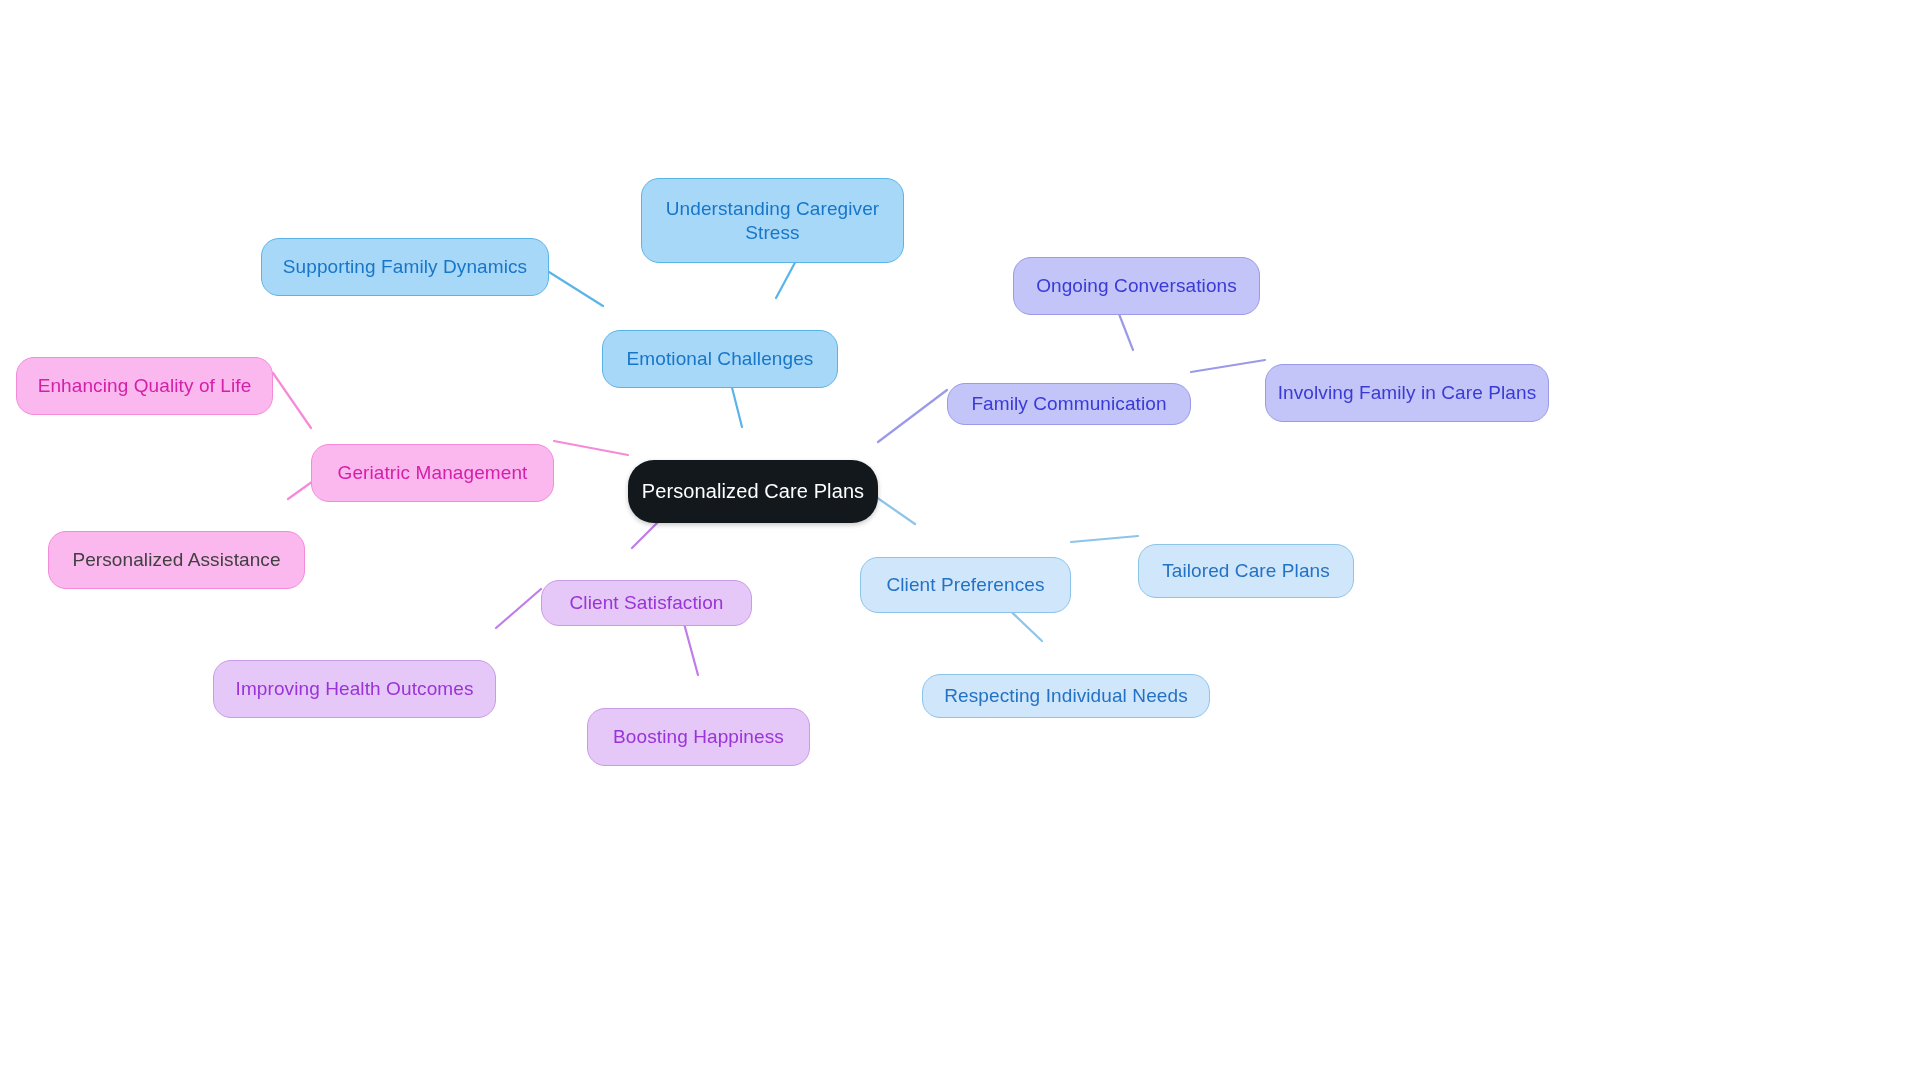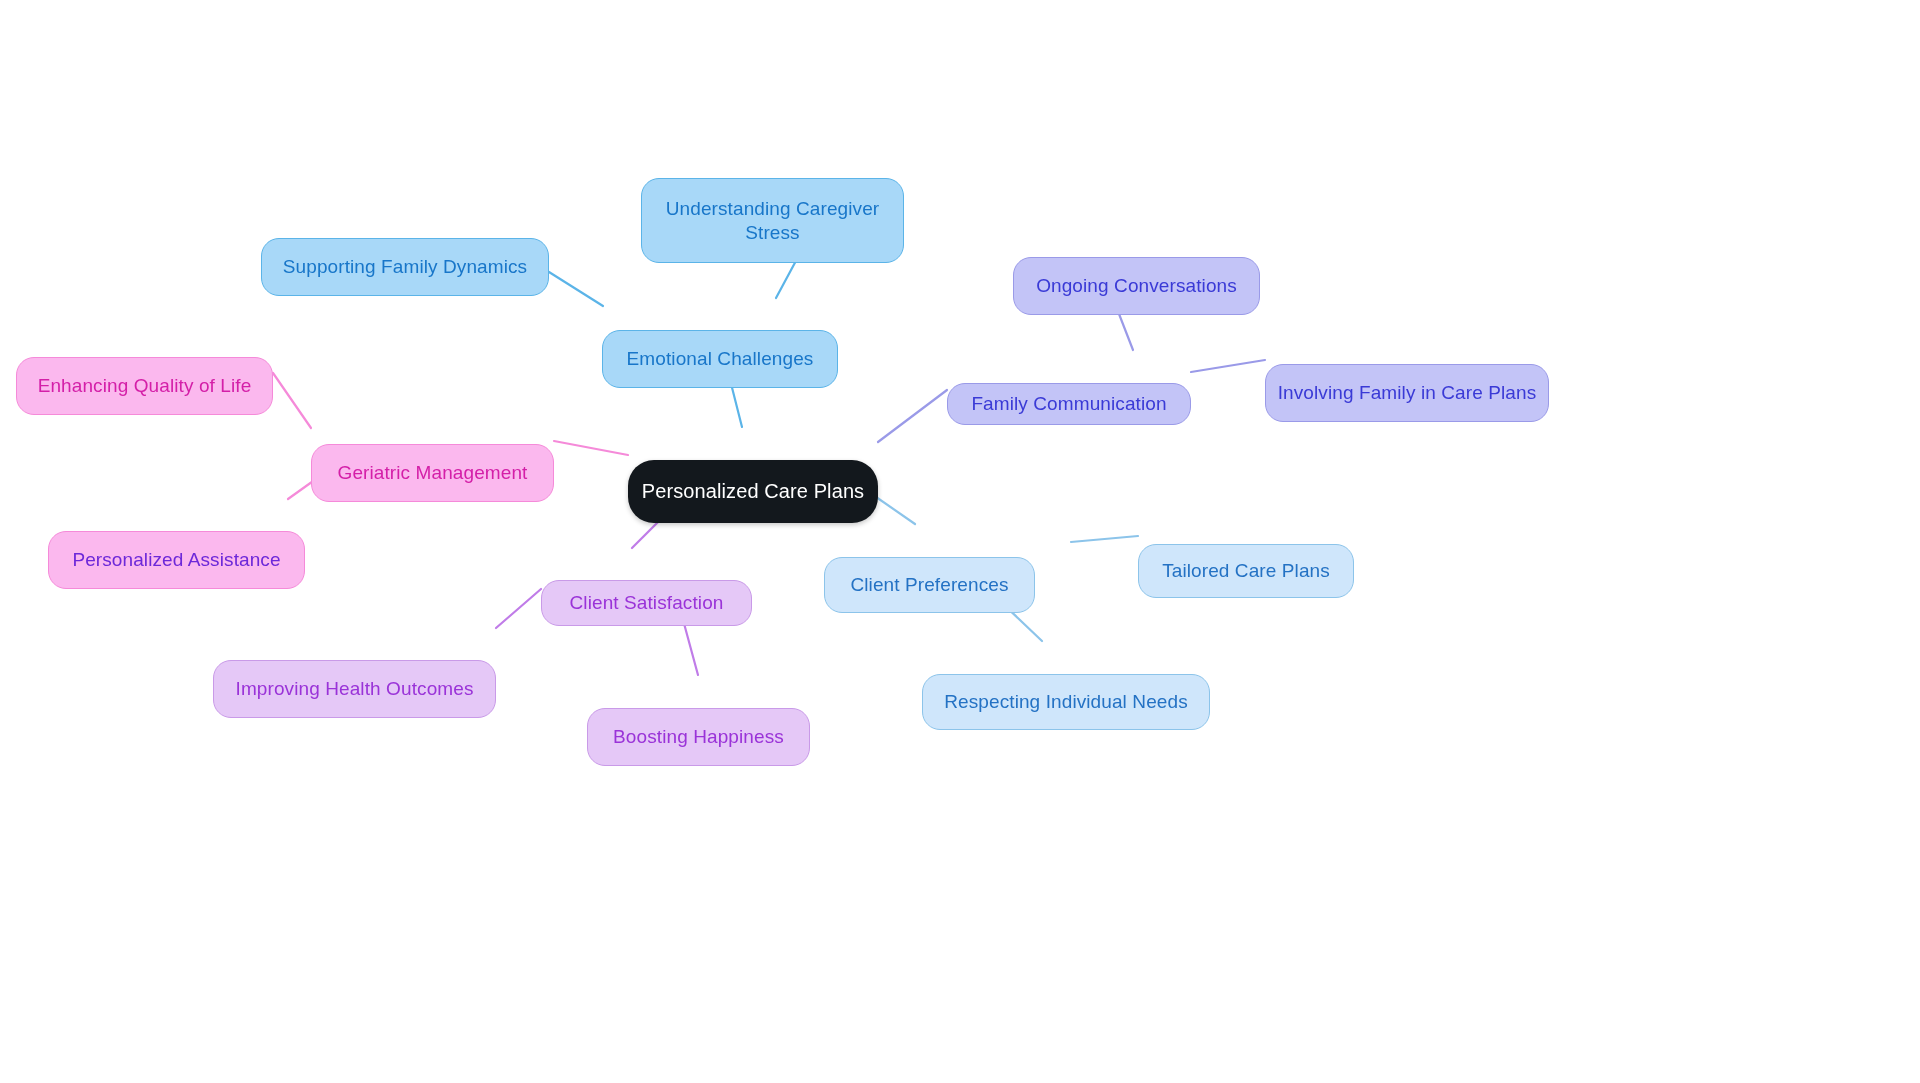--- a/index.html
+++ b/index.html
@@ -69,21 +69,21 @@
       <div class="node root" style="left: 628px; top: 427px; width: 250px; height: 63px; background: rgb(19, 24, 29); color: rgb(255, 255, 255); font-size: 20px;">Personalized Care Plans</div>
       <div class="node" style="left: 641px; top: 145px; width: 263px; height: 85px; background: rgb(168, 216, 248); border-color: rgb(91, 180, 232); color: rgb(24, 118, 201); font-size: 19px;">Understanding Caregiver
 Stress</div>
       <div class="node" style="left: 261px; top: 205px; width: 288px; height: 58px; background: rgb(168, 216, 248); border-color: rgb(91, 180, 232); color: rgb(24, 118, 201); font-size: 19px;">Supporting Family Dynamics</div>
       <div class="node" style="left: 602px; top: 297px; width: 236px; height: 58px; background: rgb(168, 216, 248); border-color: rgb(91, 180, 232); color: rgb(24, 118, 201); font-size: 19px;">Emotional Challenges</div>
       <div class="node" style="left: 1013px; top: 224px; width: 247px; height: 58px; background: rgb(195, 196, 247); border-color: rgb(154, 154, 232); color: rgb(58, 58, 214); font-size: 19px;">Ongoing Conversations</div>
       <div class="node" style="left: 947px; top: 350px; width: 244px; height: 42px; background: rgb(195, 196, 247); border-color: rgb(154, 154, 232); color: rgb(58, 58, 214); font-size: 19px;">Family Communication</div>
       <div class="node" style="left: 1265px; top: 331px; width: 284px; height: 58px; background: rgb(195, 196, 247); border-color: rgb(154, 154, 232); color: rgb(58, 58, 214); font-size: 19px;">Involving Family in Care Plans</div>
       <div class="node" style="left: 16px; top: 324px; width: 257px; height: 58px; background: rgb(251, 184, 238); border-color: rgb(245, 138, 217); color: rgb(212, 31, 168); font-size: 19px;">Enhancing Quality of Life</div>
       <div class="node" style="left: 311px; top: 411px; width: 243px; height: 58px; background: rgb(251, 184, 238); border-color: rgb(245, 138, 217); color: rgb(212, 31, 168); font-size: 19px;">Geriatric Management</div>
-      <div class="node" style="left: 48px; top: 498px; width: 257px; height: 58px; background: rgb(251, 184, 238); border-color: rgb(245, 138, 217); color: #6d28d9; font-size: 19px;">Personalized Assistance</div>
+      <div class="node" style="left: 48px; top: 498px; width: 257px; height: 58px; background: rgb(251, 184, 238); border-color: rgb(245, 138, 217); color: #404040; font-size: 19px;">Personalized Assistance</div>
       <div class="node" style="left: 541px; top: 547px; width: 211px; height: 46px; background: rgb(229, 200, 247); border-color: rgb(201, 154, 232); color: rgb(154, 51, 216); font-size: 19px;">Client Satisfaction</div>
       <div class="node" style="left: 213px; top: 627px; width: 283px; height: 58px; background: rgb(229, 200, 247); border-color: rgb(201, 154, 232); color: rgb(154, 51, 216); font-size: 19px;">Improving Health Outcomes</div>
       <div class="node" style="left: 587px; top: 675px; width: 223px; height: 58px; background: rgb(229, 200, 247); border-color: rgb(201, 154, 232); color: rgb(154, 51, 216); font-size: 19px;">Boosting Happiness</div>
-      <div class="node" style="left: 824px; top: 524px; width: 211px; height: 56px; background: rgb(207, 230, 251); border-color: rgb(140, 196, 234); color: rgb(36, 114, 196); font-size: 19px;">Client Preferences</div>
+      <div class="node" style="left: 860px; top: 524px; width: 211px; height: 56px; background: rgb(207, 230, 251); border-color: rgb(140, 196, 234); color: rgb(36, 114, 196); font-size: 19px;">Client Preferences</div>
       <div class="node" style="left: 1138px; top: 511px; width: 216px; height: 54px; background: rgb(207, 230, 251); border-color: rgb(140, 196, 234); color: rgb(36, 114, 196); font-size: 19px;">Tailored Care Plans</div>
-      <div class="node" style="left: 922px; top: 641px; width: 288px; height: 56px; background: rgb(207, 230, 251); border-color: rgb(140, 196, 234); color: rgb(36, 114, 196); font-size: 19px;">Respecting Individual Needs</div>
+      <div class="node" style="left: 922px; top: 641px; width: 288px; height: 44px; background: rgb(207, 230, 251); border-color: rgb(140, 196, 234); color: rgb(36, 114, 196); font-size: 19px;">Respecting Individual Needs</div>
     </div>
 </div>
 
 </body></html>

